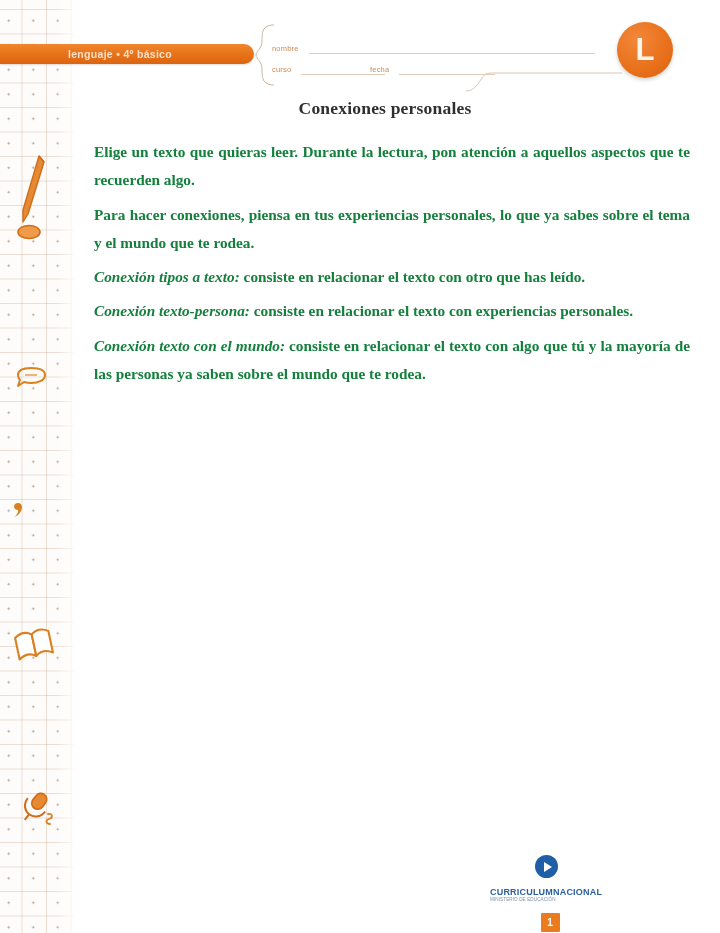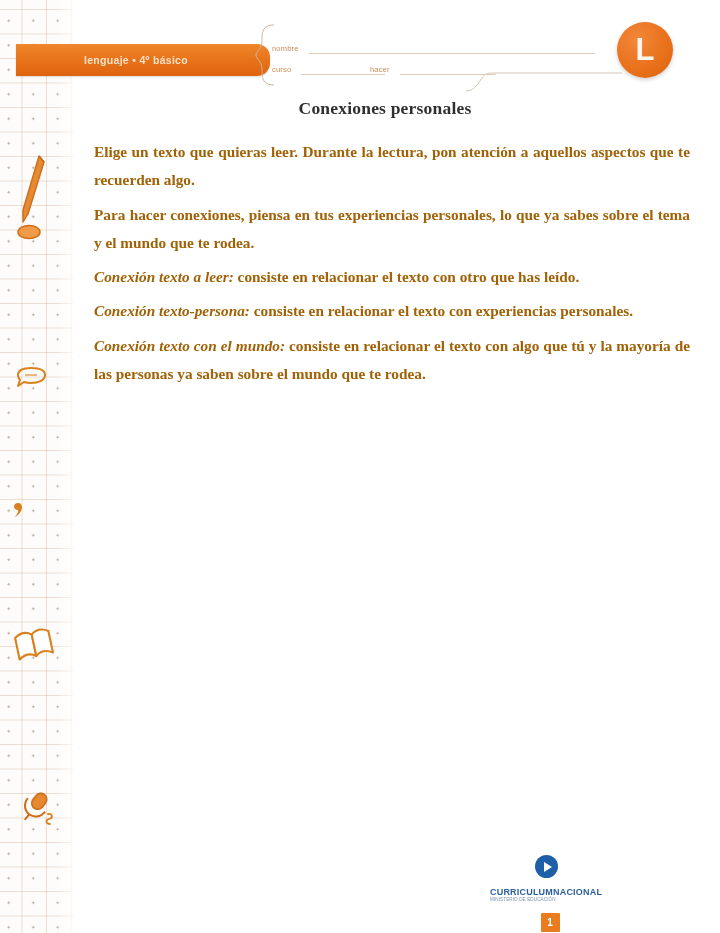--- a/index.html
+++ b/index.html
@@ -58,24 +58,24 @@
     position: absolute;
     color: #e07a22;
     pointer-events: none;
     line-height: 1;
   }
   .doodle svg { display: block; overflow: visible; }
 
   
   .header-bar {
     position: absolute;
-    left: 16px;
+    left: 0;
     top: 44px;
     width: 254px;
-    height: 32px;
+    height: 20px;
     background: linear-gradient(to bottom, #f0862c 0%, #e8741a 48%, #dd6410 100%);
     border-radius: 0 13px 13px 0;
     box-shadow: 0 1px 2px rgba(0,0,0,0.14);
   }
   .header-bar-label {
     position: absolute;
     left: 0;
     right: 14px;
     top: 0;
     bottom: 0;
@@ -168,21 +168,21 @@
 
   .body-block {
     position: absolute;
     left: 94px;
     top: 138px;
     width: 596px;
   }
   .para {
     font-family: "Liberation Serif", serif;
     font-size: 15.3px;
-    color: #a16207;
+    color: #15803d;
     line-height: 1.85;
     text-align: justify;
     margin: 0 0 6px 0;
     font-weight: 600;
   }
   .para:last-child { margin-bottom: 9px; }
   .para .lead {
     font-weight: 700;
     font-style: italic;
   }
@@ -312,40 +312,40 @@
     <span class="field-label">nombre</span>
     <span class="field-line"></span>
   </div>
 
   <div class="field-row" id="field-curso">
     <span class="field-label">curso</span>
     <span class="field-line"></span>
   </div>
 
   <div class="field-row" id="field-fecha">
-    <span class="field-label">hacer</span>
+    <span class="field-label">fecha</span>
     <span class="field-line"></span>
   </div>
 
   <div class="header-rule">
     <svg width="156" height="20" viewBox="0 0 156 20">
       <path d="M0 19 C8 19 12 12 16 6 C19 1 23 1 28 1 L156 1" fill="none" stroke="#dcc6b4" stroke-width="1"></path>
     </svg>
   </div>
 
   <div class="subject-badge">
     <span>L</span>
   </div>
 
   <div class="sheet-title">Conexiones personales</div>
 
   <div class="body-block">
     <p class="para">Elige un texto que quieras leer. Durante la lectura, pon atención a aquellos aspectos que te recuerden algo.</p>
     <p class="para">Para hacer conexiones, piensa en tus experiencias personales, lo que ya sabes sobre el tema y el mundo que te rodea.</p>
-    <p class="para"><span class="lead">Conexión texto a leer:</span><span> consiste en relacionar el texto  con  otro que has leído.</span></p>
+    <p class="para"><span class="lead">Conexión tipos a texto:</span><span> consiste en relacionar el texto  con  otro que has leído.</span></p>
     <p class="para"><span class="lead">Conexión texto-persona:</span><span> consiste en relacionar el texto con experiencias personales.</span></p>
     <p class="para"><span class="lead">Conexión texto con el mundo:</span><span> consiste en relacionar el texto con algo que tú y la mayoría de las personas ya saben sobre el mundo que te rodea.</span></p>
   </div>
 
   <div class="footer">
     <div class="logo-mark">
       <span class="tri"></span>
     </div>
     <div class="logo-text">
       <div class="logo-main">CURRICULUMNACIONAL</div>

